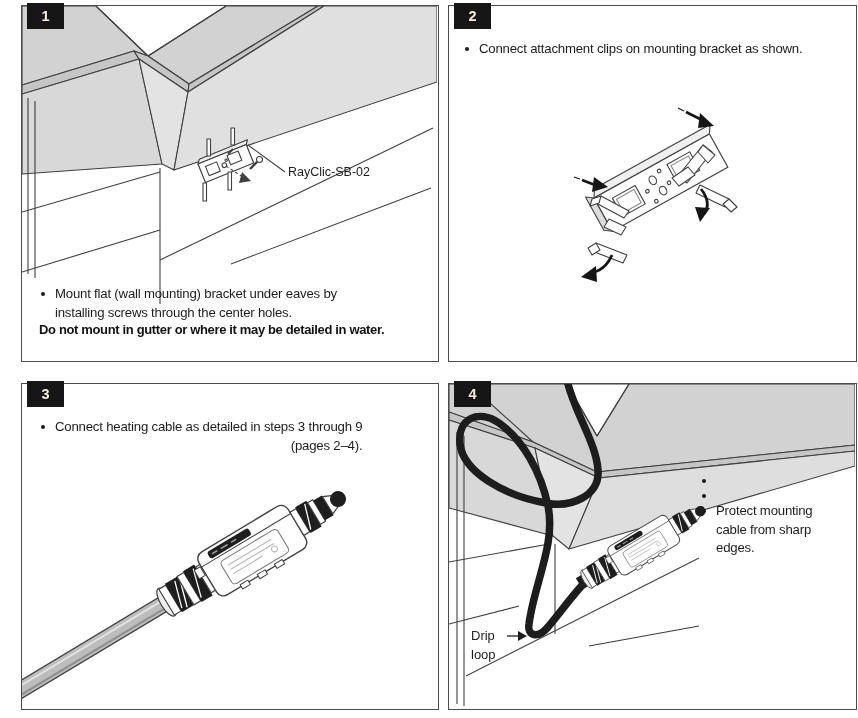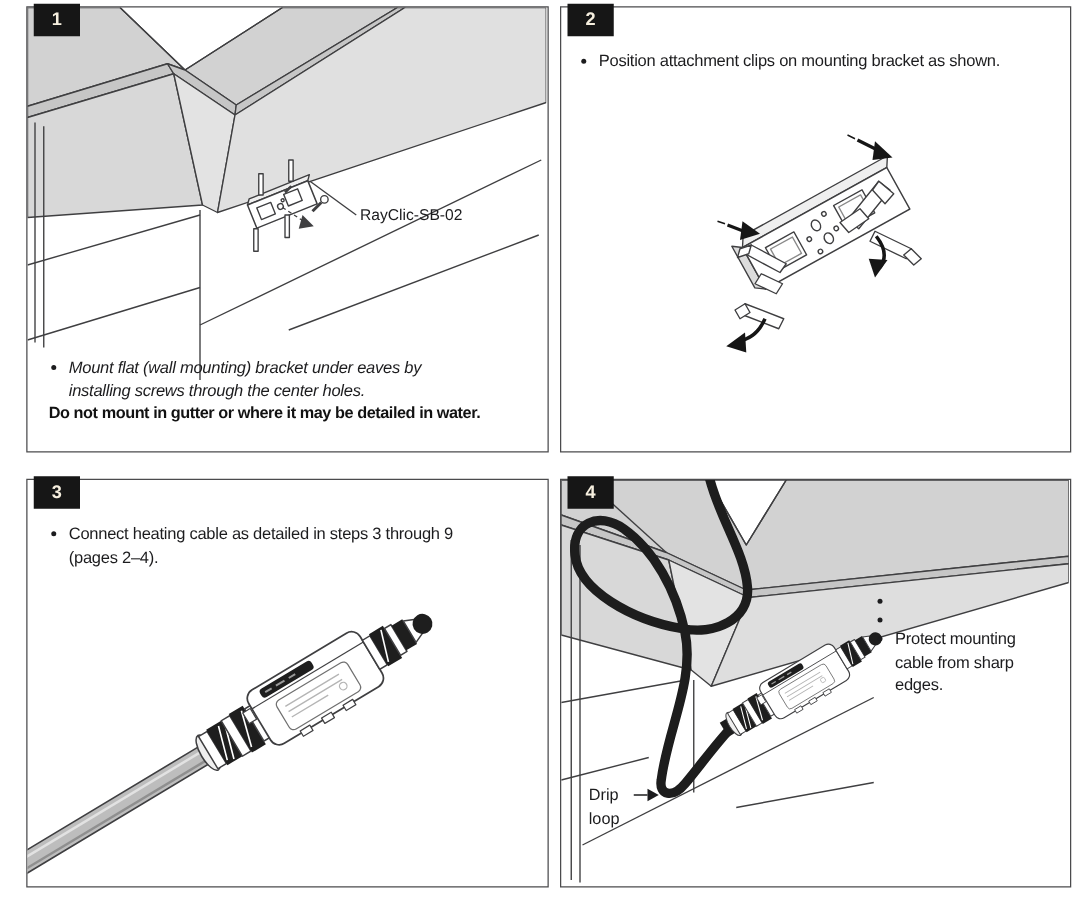--- a/index.html
+++ b/index.html
@@ -111,38 +111,38 @@
         <line x1="228" y1="163" x2="235" y2="156" stroke-width="2.4"></line>
         <circle cx="237.5" cy="153.5" r="3" fill="#ffffff"></circle>
         <line x1="204" y1="160" x2="221" y2="171" stroke-dasharray="3,2.5"></line>
         <polygon points="220,166 229,175 217,177" fill="#3f3f41" stroke="none"></polygon>
       </g>
 
       <line x1="226" y1="139" x2="263" y2="166"></line>
     </g>
     <text class="diagram-label" x="266" y="170">RayClic-SB-02</text>
   </svg>
-  <div class="bullets" style="left:19px;top:279px;width:370px;font-style:italic;">
+  <div class="bullets" style="left:19px;top:279px;width:370px;">
     <div class="bullet-item">
       <span class="dot"></span>
       <span class="btext">Mount flat (wall mounting) bracket under eaves by
 installing screws through the center holes.</span>
     </div>
   </div>
   <div class="warning" style="left:17px;top:316px;">Do not mount in gutter or where it may be detailed in water.</div>
 </div>
 
 <div class="panel" style="left:448px;top:5px;width:409px;height:357px;">
   <div class="tab">
       <span>2</span>
     </div>
   <div class="bullets" style="left:16px;top:34px;width:380px;">
     <div class="bullet-item">
       <span class="dot"></span>
-      <span class="btext">Position attachment clips on mounting bracket as shown.</span>
+      <span class="btext">Connect attachment clips on mounting bracket as shown.</span>
     </div>
   </div>
   <svg class="illus" width="406" height="354" viewBox="0 0 406 354">
     <g stroke="#3f3f41" stroke-width="1.1" fill="none" stroke-linejoin="round">
 
       <g transform="translate(145,192) rotate(-29)">
         <polygon points="0,0 132,0 137,-8 5,-8" fill="#efefef"></polygon>
         <polygon points="0,0 0,38 -7,33 -7,-5" fill="#dcdcdc"></polygon>
         <rect x="0" y="0" width="132" height="38" fill="#ffffff" stroke-width="1.2"></rect>
         <rect x="16" y="9" width="26" height="21" fill="#ffffff"></rect>
@@ -189,21 +189,21 @@
         <polygon points="261,202 251,216 246,201" stroke="none"></polygon>
       </g>
     </g>
   </svg>
 </div>
 
 <div class="panel" style="left:21px;top:383px;width:418px;height:327px;">
   <div class="tab">
       <span>3</span>
     </div>
-  <div class="bullets" style="left:19px;top:34px;width:385px;">
+  <div class="bullets" style="left:19px;top:34px;width:385px;text-align:right;">
     <div class="bullet-item">
       <span class="dot"></span>
       <span class="btext">Connect heating cable as detailed in steps 3 through 9
 (pages 2–4).</span>
     </div>
   </div>
   <svg class="illus" width="415" height="324" viewBox="0 0 415 324">
     <g transform="translate(208,180) rotate(-31)">
       <rect x="-250" y="-8" width="180" height="16" fill="#bdbdbd" stroke="#3f3f41" stroke-width="1.3"></rect>
       <line x1="-248" y1="-3.5" x2="-72" y2="-3.5" stroke="#e2e2e2" stroke-width="2"></line>

